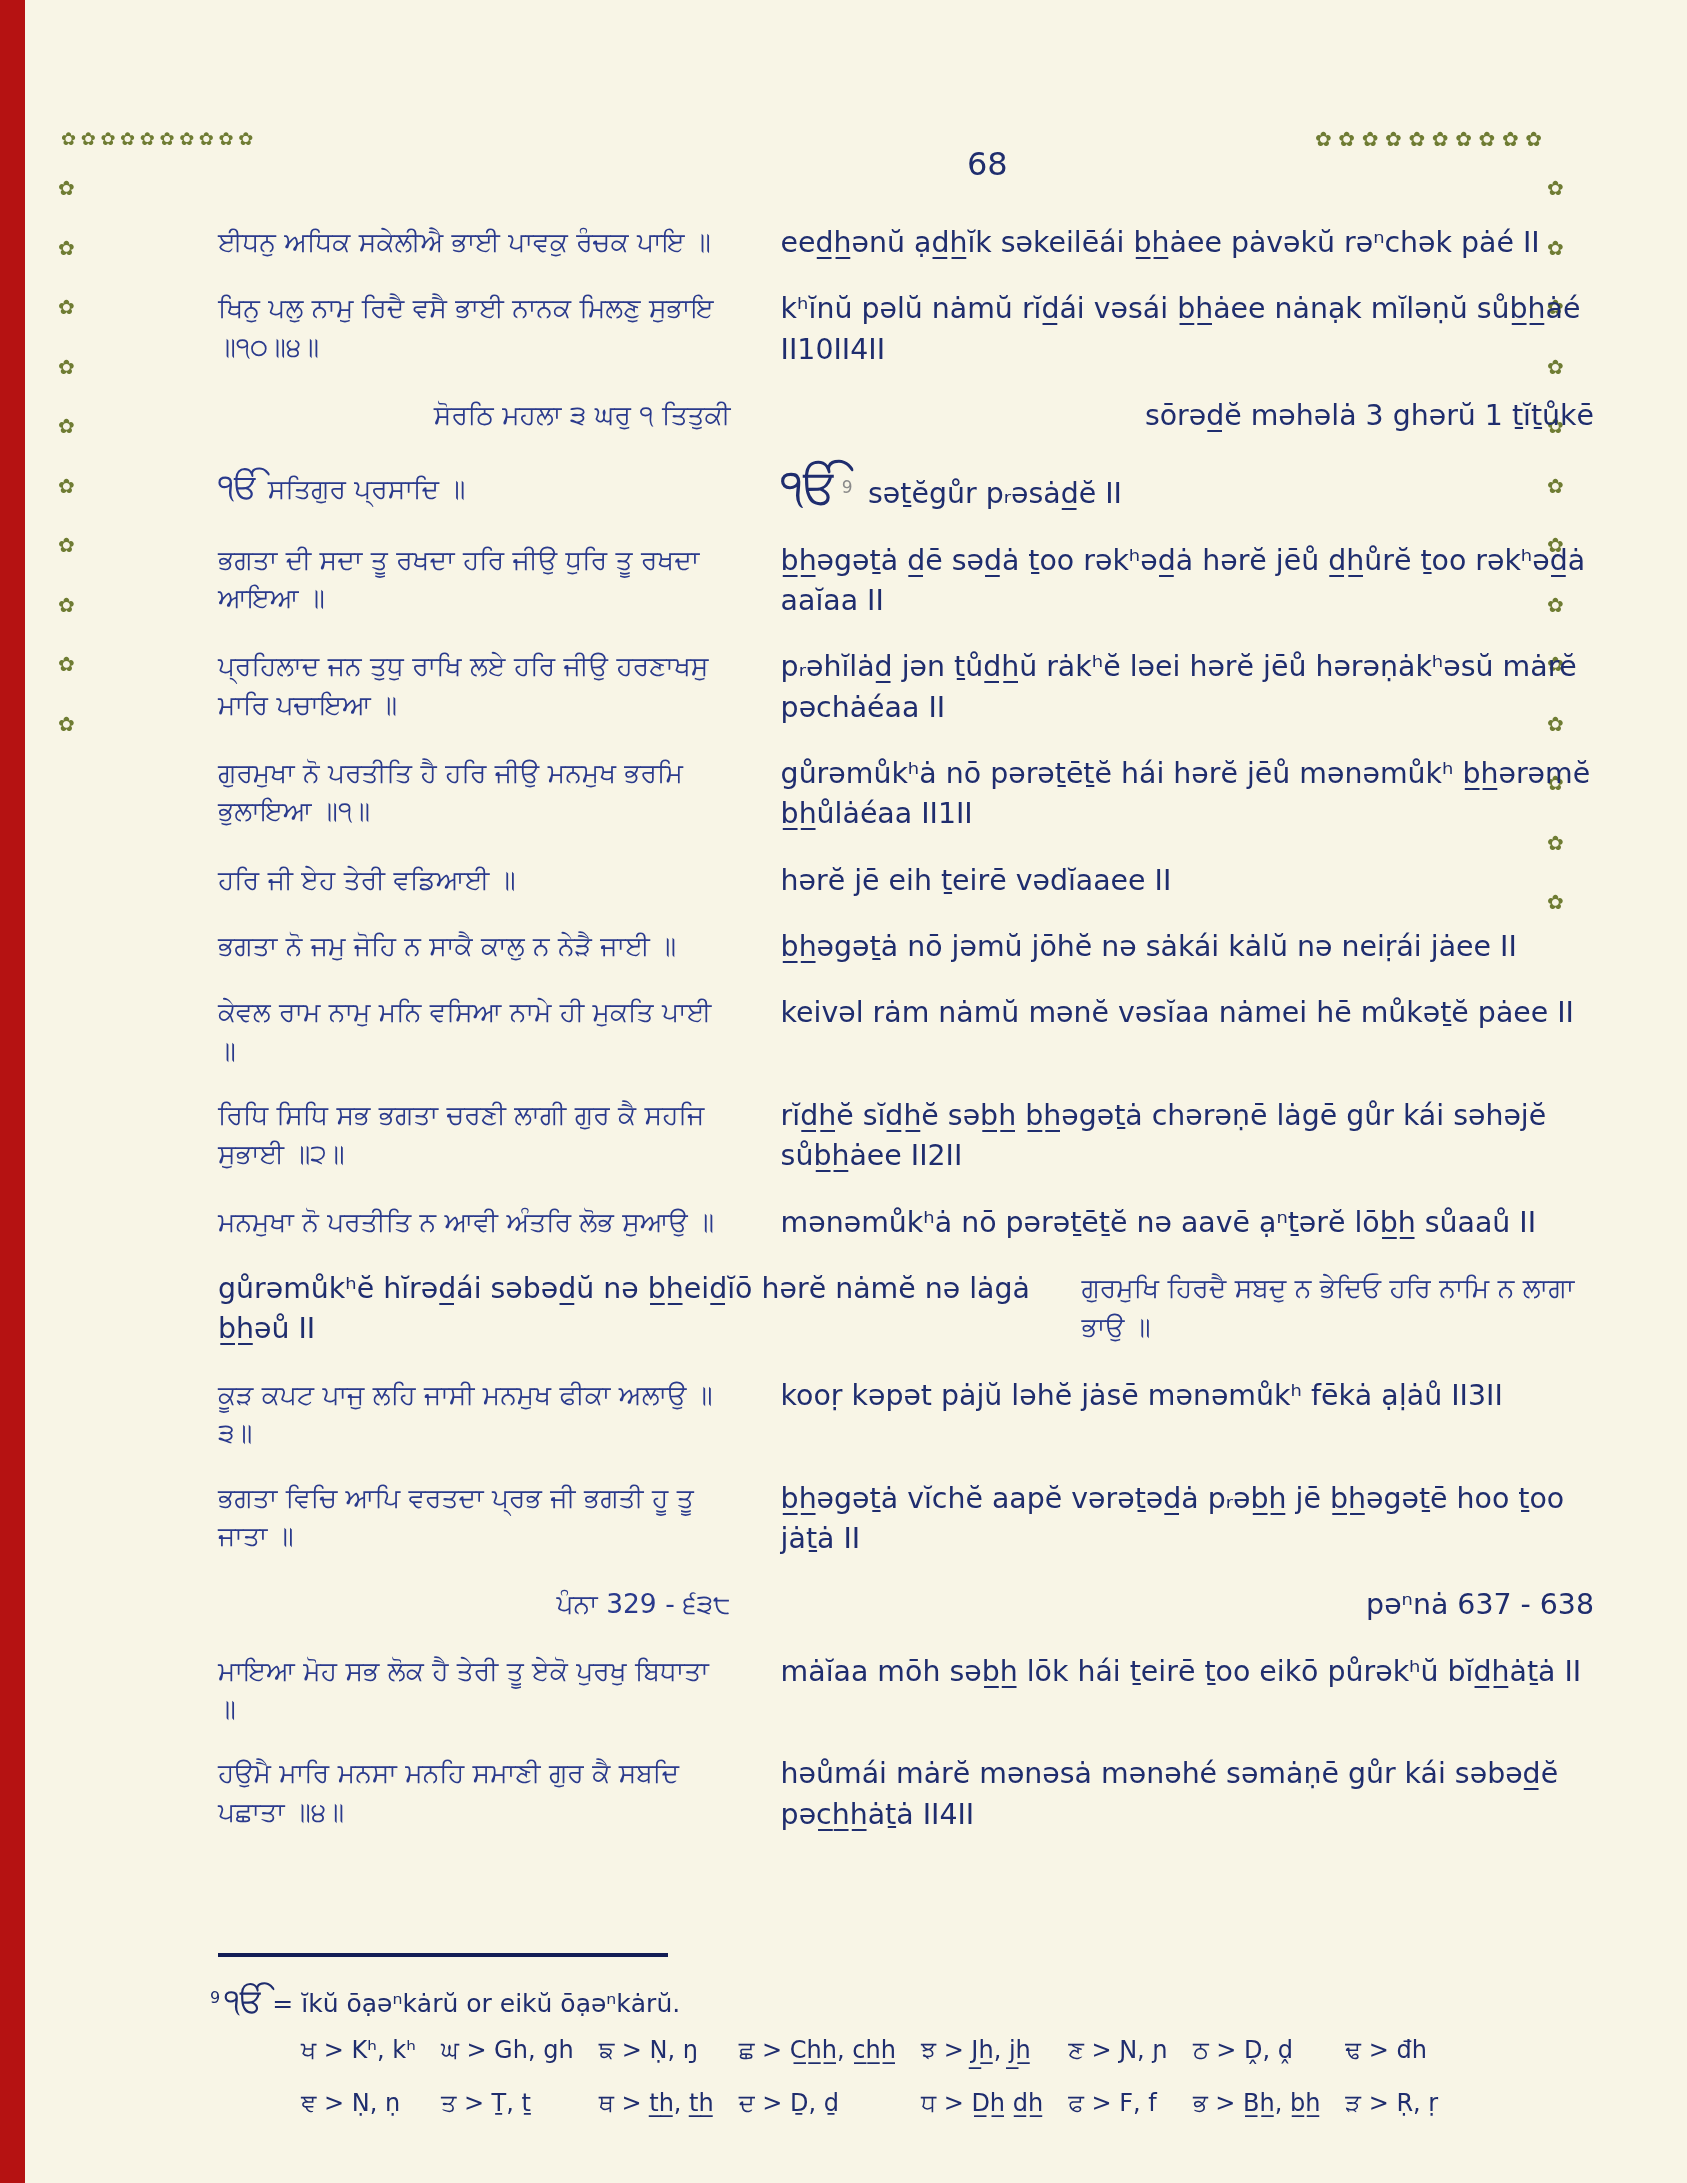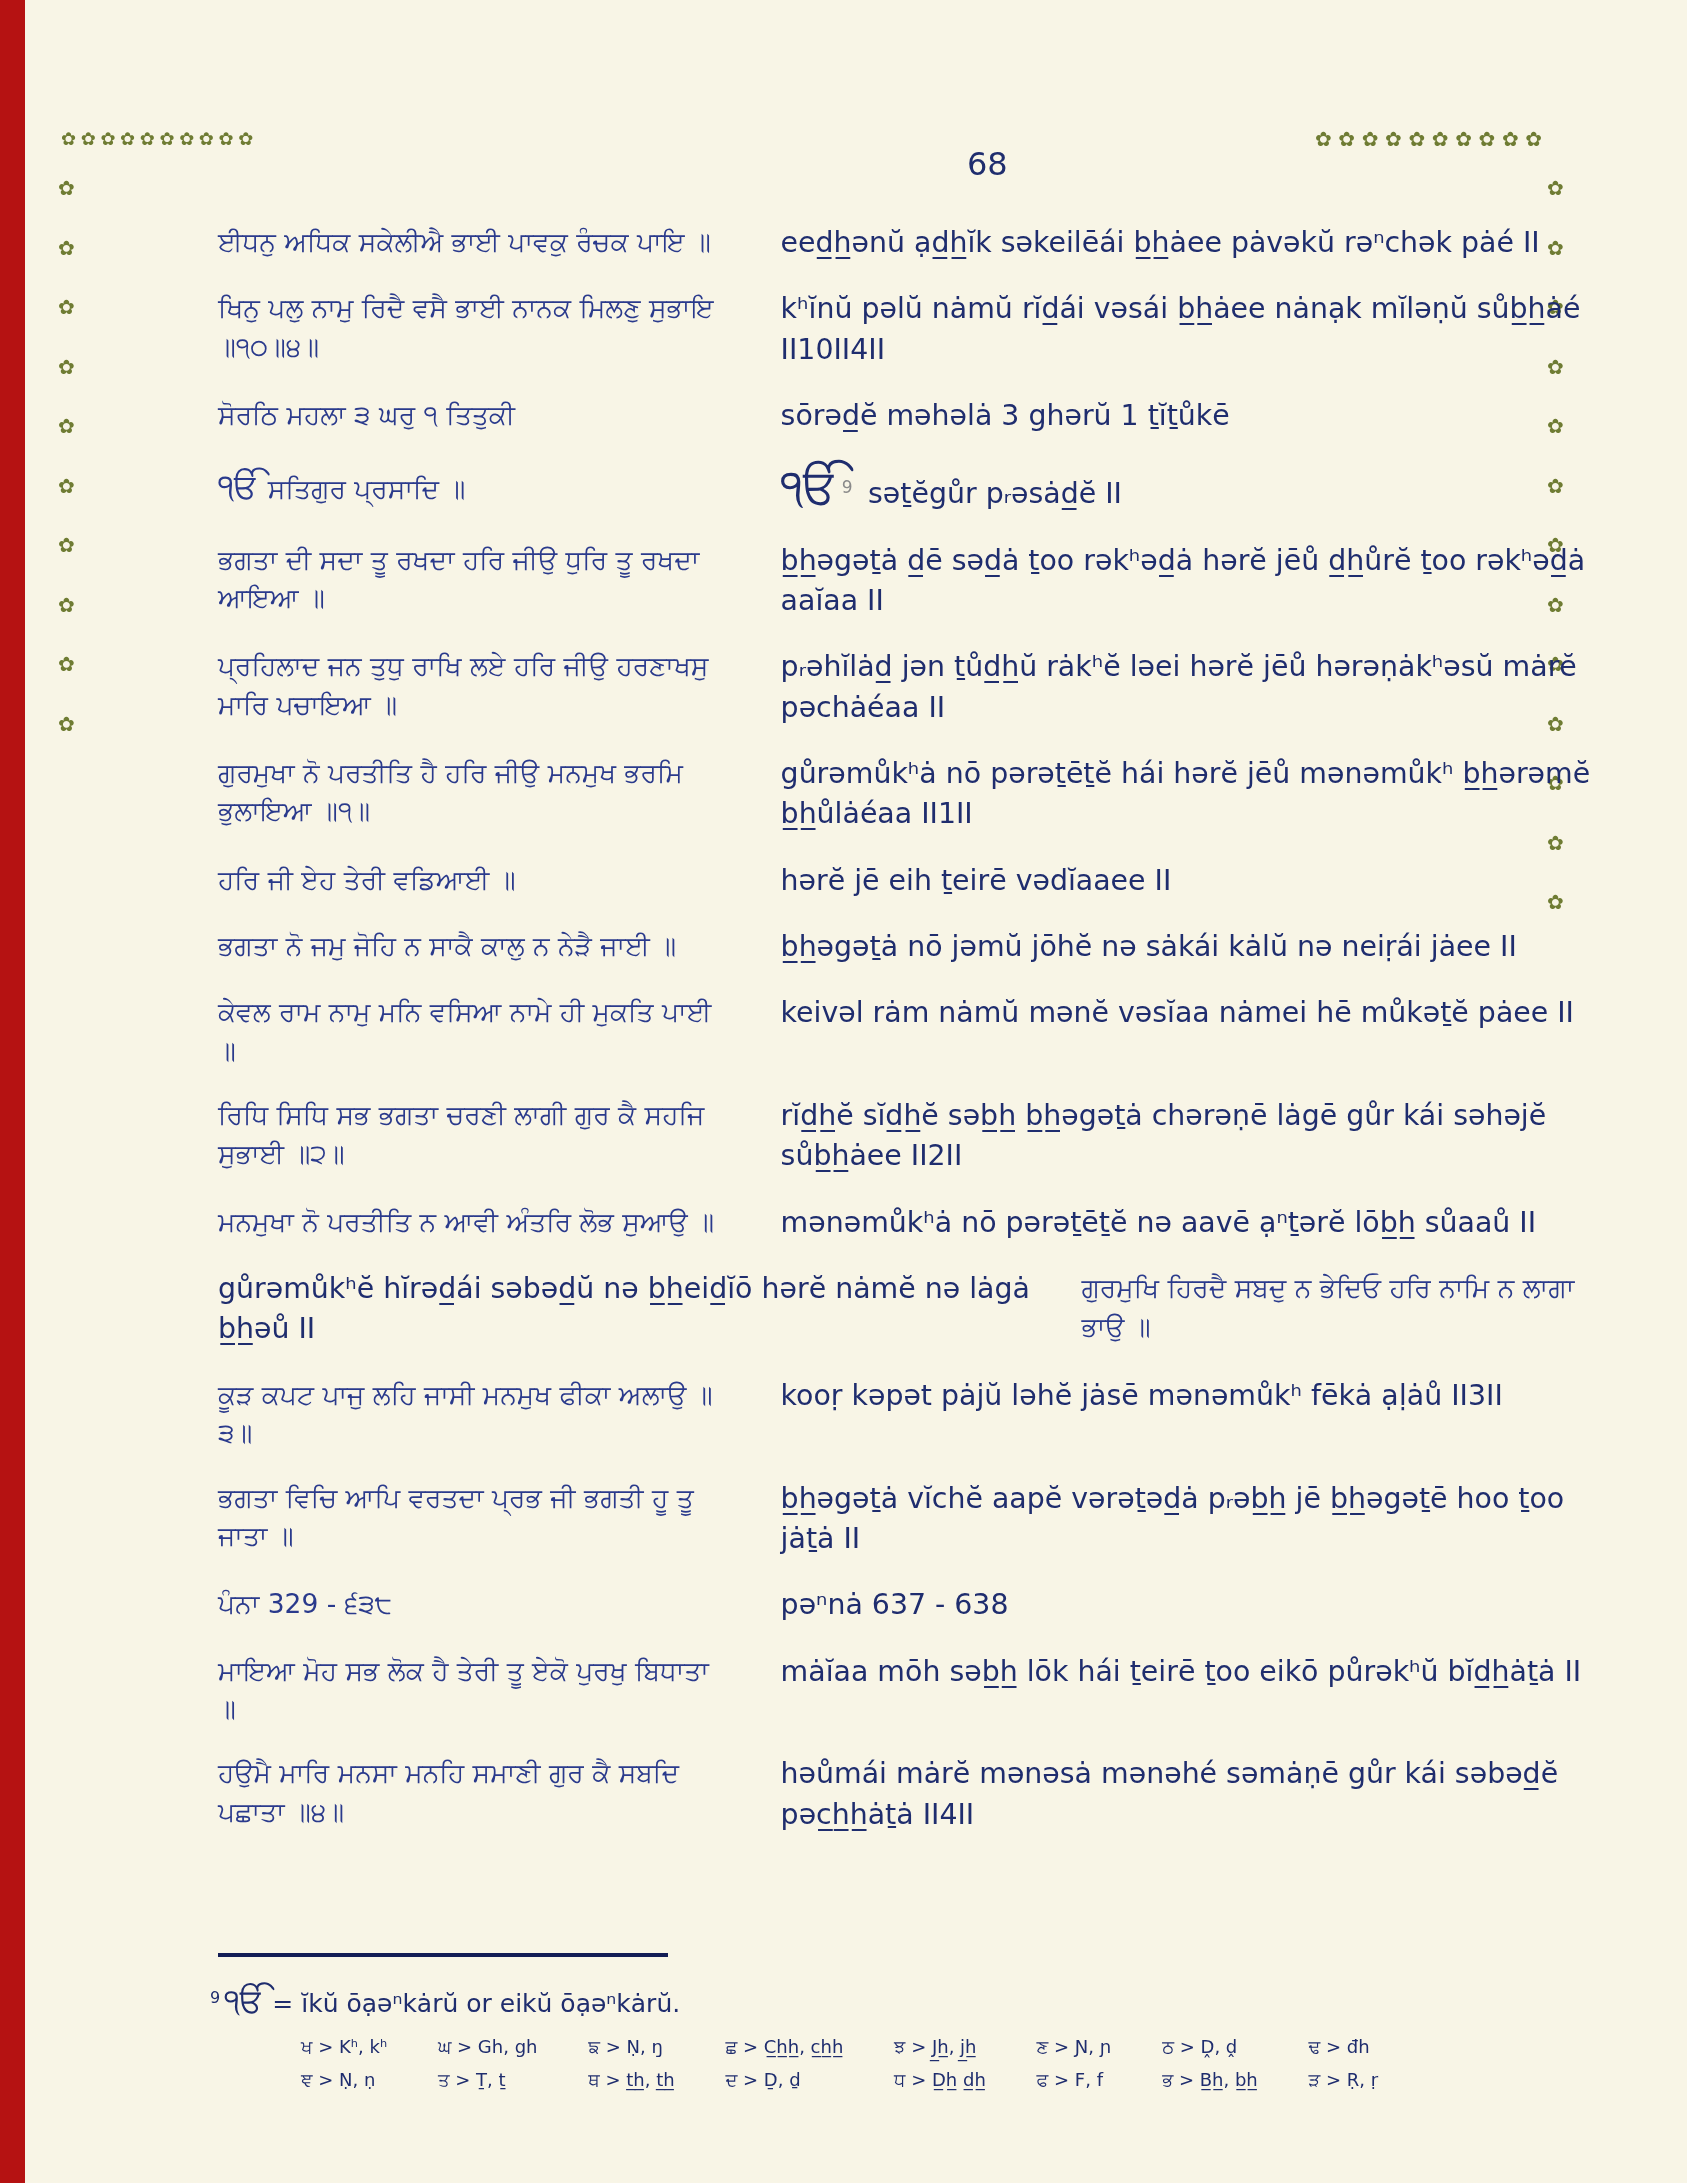--- a/index.html
+++ b/index.html
@@ -19,33 +19,33 @@
   .fl-col{position:absolute;display:flex;flex-direction:column;}
   .fl-col span{font-size:20px;line-height:22.5px;margin-bottom:37px;}
   .fl-col-left{left:58px;top:177px;}
   .fl-col-right{left:1547px;top:177px;}
   
   .content{position:absolute;left:218px;top:197px;width:1376px;}
   .verse-row{display:flex;gap:50px;margin-bottom:16px;margin-top:26px;}
   .cell{white-space:normal;}
   .cell-g{width:513px;font-size:26.5px;line-height:1.45;color:var(--gurmukhi,#2a3a8c);}
   .cell-r{width:814px;font-size:28.4px;line-height:1.42;color:var(--roman,#1f2d6e);}
-  .verse-row.center .cell-g,.verse-row.center .cell-r{text-align:left;}
+  .verse-row.center .cell-g,.verse-row.center .cell-r{text-align:right;}
   .ik-g{font-size:34px;}
   .ik-r{font-size:48px;line-height:1;}
   .cell-r sup{font-size:17px;color:#8a8a8a;margin:0 6.6px 0 2.6px;}
   
   .foot-rule{position:absolute;left:218px;top:1953px;width:450px;height:4px;background:#131d55;}
   .footnote{position:absolute;left:210px;top:1981px;font-size:25px;color:var(--roman,#1f2d6e);}
   .footnote .fn-sup{font-size:16px;vertical-align:super;margin-right:4px;}
   .footnote .fn-ik{font-size:33px;}
   .key-grid{
     position:absolute;left:301px;top:2036px;width:1098px;
     display:grid;grid-template-columns:repeat(8,auto);column-gap:30px;row-gap:10.6px;
-    font-size:18px;color:var(--roman,#1f2d6e);white-space:nowrap;
+    font-size:24px;color:var(--roman,#1f2d6e);white-space:nowrap;gap:25px;
   }
 </style>
 </head>
 <body>
 
 <div class="page">
   <div class="red-bar"></div>
 
   <div class="page-number">68</div>
 

